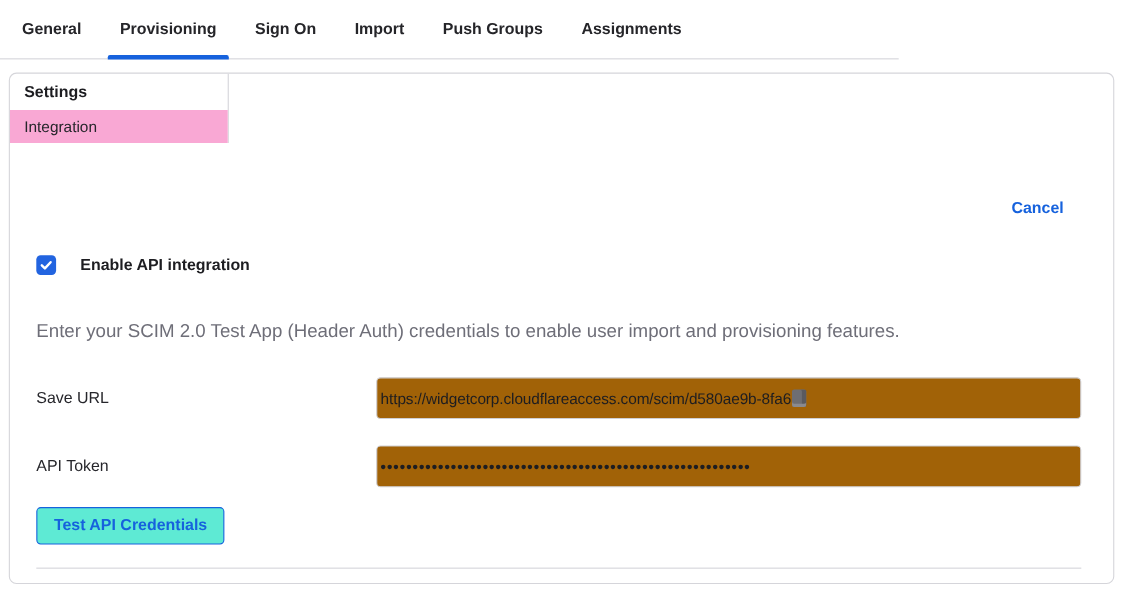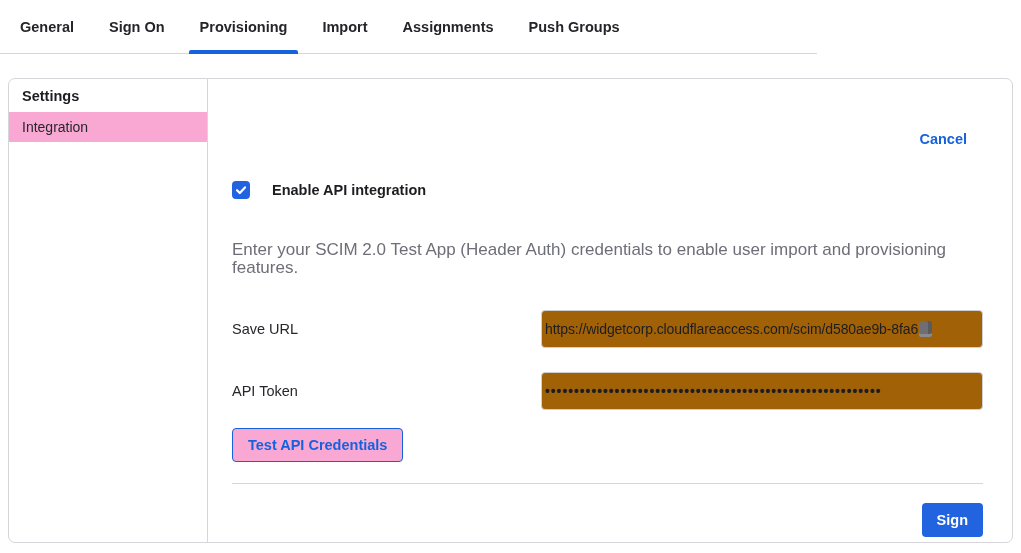--- a/index.html
+++ b/index.html
@@ -11,23 +11,23 @@
   .tabbar { position: absolute; top: 0; left: 0; right: 0; height: 54px;
     display: flex; align-items: stretch; padding-left: 9px;
     border-bottom: 1px solid #d5d5da; background: #fff; }
   .tab { position: relative; display: flex; align-items: center;
     padding: 0 11px; margin-right: 13px; font-size: 14.5px; font-weight: 700;
     color: #252529; cursor: pointer; white-space: nowrap; }
   .tab.active::after { content: ""; position: absolute; left: 0; right: 0;
     bottom: -1px; height: 4px; background: #1662dd; border-radius: 2px 2px 0 0; }
 
   
-  .panel { position: absolute; left: 8px; top: 78px; width: 1005px; height: 465px;
+  .panel { position: absolute; left: 8px; top: 66px; width: 1005px; height: 465px;
     border: 1px solid #d5d5da; border-radius: 7px; background: #fff;
-    display: flex; overflow: hidden; }
+    display: flex; overflow: hidden; flex-direction: column; }
 
   
   .sidebar { width: 199px; border-right: 1px solid #d5d5da; flex-shrink: 0; }
   .sidebar-header { margin: 9px 0 8px 13px; font-size: 14.5px; font-weight: 700; color: #1d1d21; }
   .sidebar-item { height: 30px; display: flex; align-items: center;
     padding-left: 13px; font-size: 14px; color: #26262b; cursor: pointer; }
   .sidebar-item.selected { background: #f9a8d4; }
 
   
   .content { flex: 1; display: flex; flex-direction: column;
@@ -50,45 +50,45 @@
   .input-box { flex: 1; height: 38px; border: 1px solid #cfcfd4; border-radius: 4px;
     background: #a16207; display: flex; align-items: center; padding: 0 3px;
     overflow: hidden; white-space: nowrap; cursor: text; }
   .input-text { font-size: 14px; color: #1d1d21; letter-spacing: -0.1px; }
   .overflow-box { display: inline-block; width: 13px; height: 16px; margin-left: 1px;
     background: #6e6e73; border-radius: 2px; flex-shrink: 0;
     box-shadow: inset 0 -3px 0 #8a8a8f, inset -4px 0 0 #5a5a5f; }
   .token-dots { font-size: 14px; font-weight: 700; color: #1d1d21; letter-spacing: 0.9px; }
 
   .test-row { margin-top: 18px; }
-  .btn-secondary { height: 34px; padding: 0 15px; background: #f9a8d4;
+  .btn-secondary { height: 34px; padding: 0 15px; background: #5eead4;
     border: 1px solid #1662dd; border-radius: 4px; color: #1662dd;
     font-family: "Liberation Sans", sans-serif; font-size: 14.5px; font-weight: 700;
     cursor: pointer; }
 
   .divider { margin-top: 21px; border-top: 1px solid #d5d5da; height: 0; }
 
   .save-row { display: flex; justify-content: flex-end; margin-top: 19px; }
   .btn-primary { height: 34px; padding: 0 15px; background: #2264e0;
     border: none; border-radius: 4px; color: #ffffff;
     font-family: "Liberation Sans", sans-serif; font-size: 14.5px; font-weight: 700;
     cursor: pointer; }
 </style>
 </head>
 <body>
 
 <div class="page">
 
   <div class="tabbar">
     <div class="tab">General</div>
+    <div class="tab active">Provisioning</div>
     <div class="tab">Sign On</div>
-    <div class="tab active">Provisioning</div>
     <div class="tab">Import</div>
+    <div class="tab">Push Groups</div>
     <div class="tab">Assignments</div>
-    <div class="tab">Push Groups</div>
   </div>
 
   <div class="panel">
 
     <aside class="sidebar">
       <div class="sidebar-header">Settings</div>
       <div class="sidebar-item selected">Integration</div>
     </aside>
 
     <main class="content">

